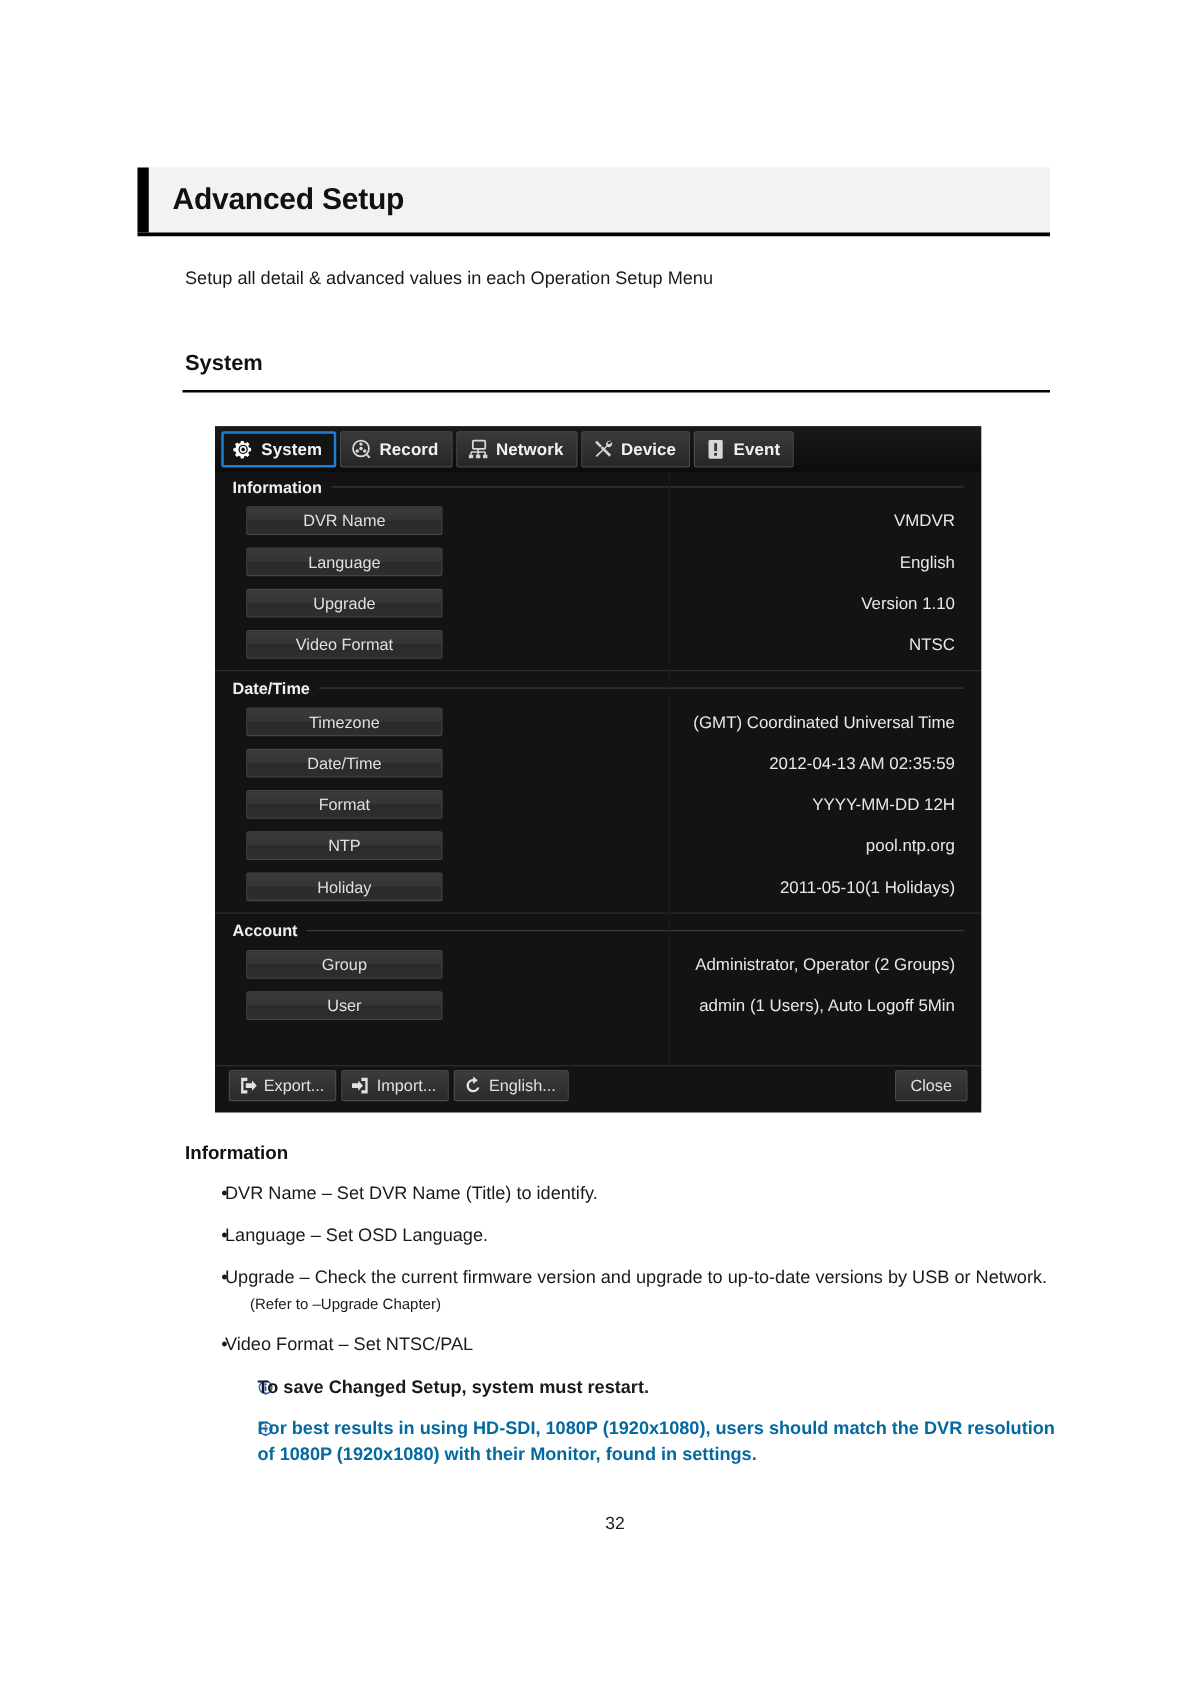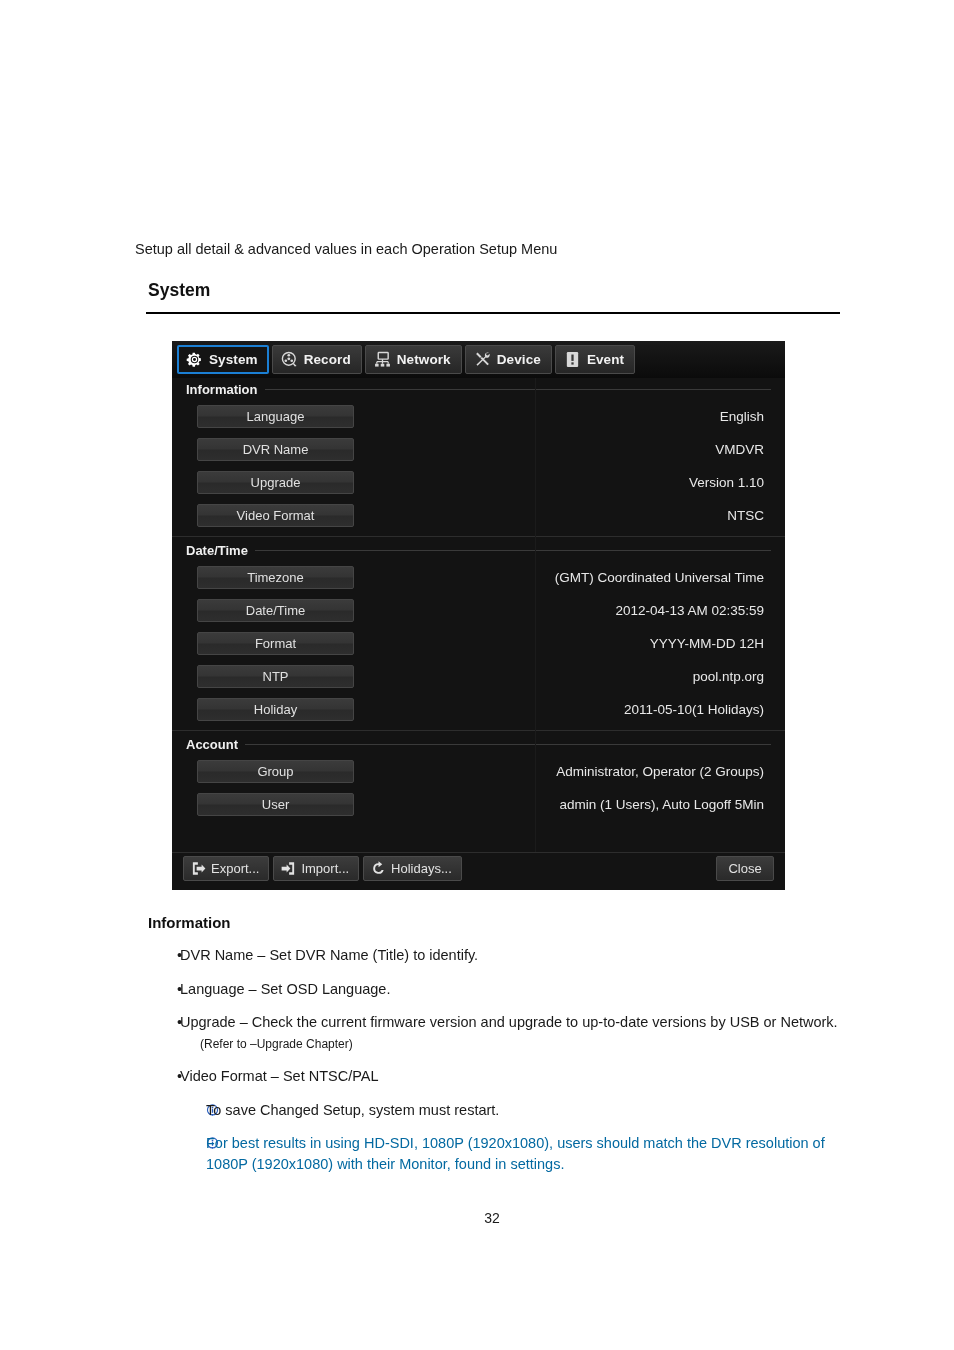--- a/index.html
+++ b/index.html
@@ -44,25 +44,24 @@
   .chapter-title {
     font-size: 24px;
     font-weight: bold;
     letter-spacing: -0.2px;
     padding-left: 19px;
     color: #111111;
   }
 
   .intro-line {
     position: absolute;
-    left: 135px;
+    left: 148px;
     top: 215px;
     font-size: 14.5px;
     color: #1a1a1a;
-    margin-top: 26px;
   }
 
   .section-heading {
     position: absolute;
     left: 148px;
     top: 280px;
     font-size: 17.5px;
     font-weight: bold;
     color: #111111;
   }
@@ -292,38 +291,42 @@
     font-size: 14.5px;
     line-height: 1.45;
   }
   .subnote-ico {
     width: 40px;
     flex: 0 0 auto;
     padding-left: 58px;
     box-sizing: border-box;
   }
   .info-glyph { display:block; width: 13px; height: 13px; margin-top: 4px; }
-  .subnote-text { flex: 1 1 auto; color: #1a1a1a; }
+  .subnote-text { flex: 1 1 auto; color: #1a1a1a; font-weight: bold; }
   .subnote.warn .subnote-text { color: #0369a1; }
 
   .page-number {
     position: absolute;
     left: 15px;
     top: 1210px;
     width: 954px;
     text-align: center;
     font-size: 14px;
     color: #1a1a1a;
   }
 </style>
 </head>
 <body>
 
 <div class="page">
 
+  <div class="chapter-banner">
+    <div class="chapter-accent"></div>
+    <div class="chapter-title">Advanced Setup</div>
+  </div>
 
   <div class="intro-line">Setup all detail &amp; advanced values in each Operation Setup Menu</div>
 
   <div class="section-heading">System</div>
   <div class="section-rule"></div>
 
   <div class="dvr-panel">
 
     <div class="tabbar">
 
@@ -378,26 +381,26 @@
 
     </div>
 
     <div class="panel-body">
 
       <div class="group-head">
         <span class="group-head-label">Information</span>
         <span class="group-head-rule"></span>
       </div>
       <div class="row">
+        <div class="row-btn">DVR Name</div>
+        <div class="row-value">VMDVR</div>
+      </div>
+      <div class="row">
         <div class="row-btn">Language</div>
         <div class="row-value">English</div>
-      </div>
-      <div class="row">
-        <div class="row-btn">DVR Name</div>
-        <div class="row-value">VMDVR</div>
       </div>
       <div class="row">
         <div class="row-btn">Upgrade</div>
         <div class="row-value">Version 1.10</div>
       </div>
       <div class="row">
         <div class="row-btn">Video Format</div>
         <div class="row-value">NTSC</div>
       </div>
 
@@ -459,21 +462,21 @@
         <svg class="foot-icon" viewBox="0 0 24 24">
           <path d="M13 2h8v20h-8v-4h5V6h-5z" fill="#e2e2e2"></path>
           <path d="M1 9h8V5.5L15 12l-6 6.5V15H1z" fill="#e2e2e2"></path>
         </svg>
         <span>Import...</span>
       </div>
       <div class="foot-btn">
         <svg class="foot-icon" viewBox="0 0 24 24">
           <path d="M12 3.5a8.5 8.5 0 1 0 8.2 10.8h-3.1A5.5 5.5 0 1 1 12 6.5v3.3L18 5 12 0.2z" fill="#e2e2e2"></path>
         </svg>
-        <span>Holidays...</span>
+        <span>English...</span>
       </div>
       <div class="foot-spacer"></div>
       <div class="close-btn">Close</div>
     </div>
 
   </div>
 
   <div class="body-block">
 
     <div class="sub-heading">Information</div>

